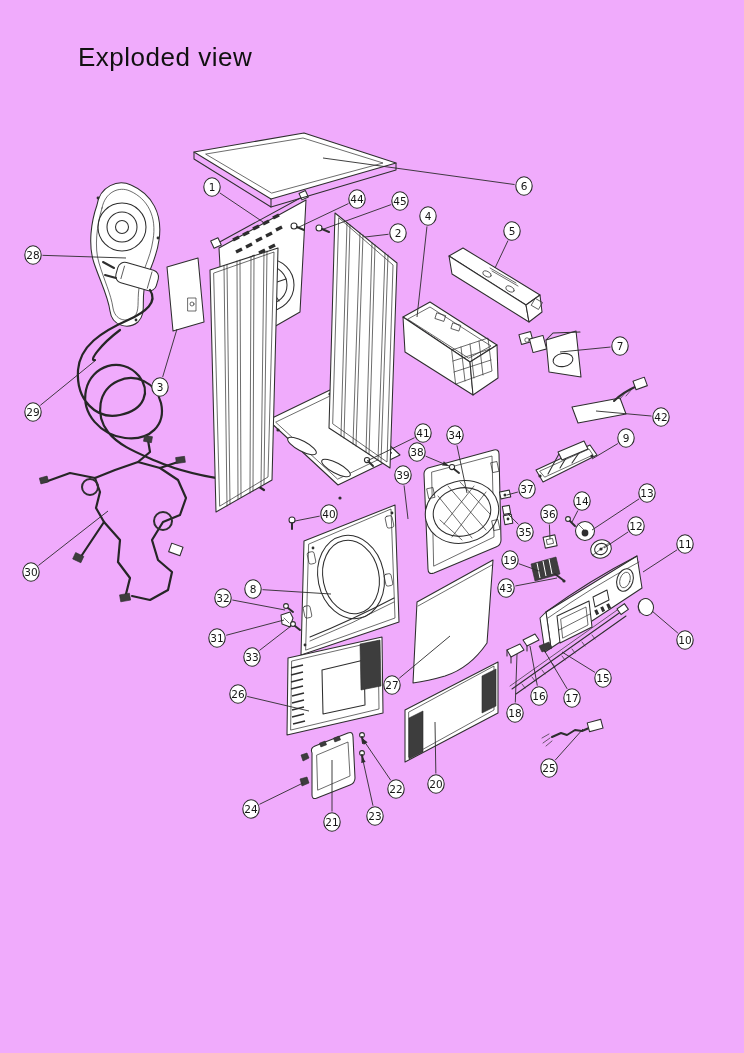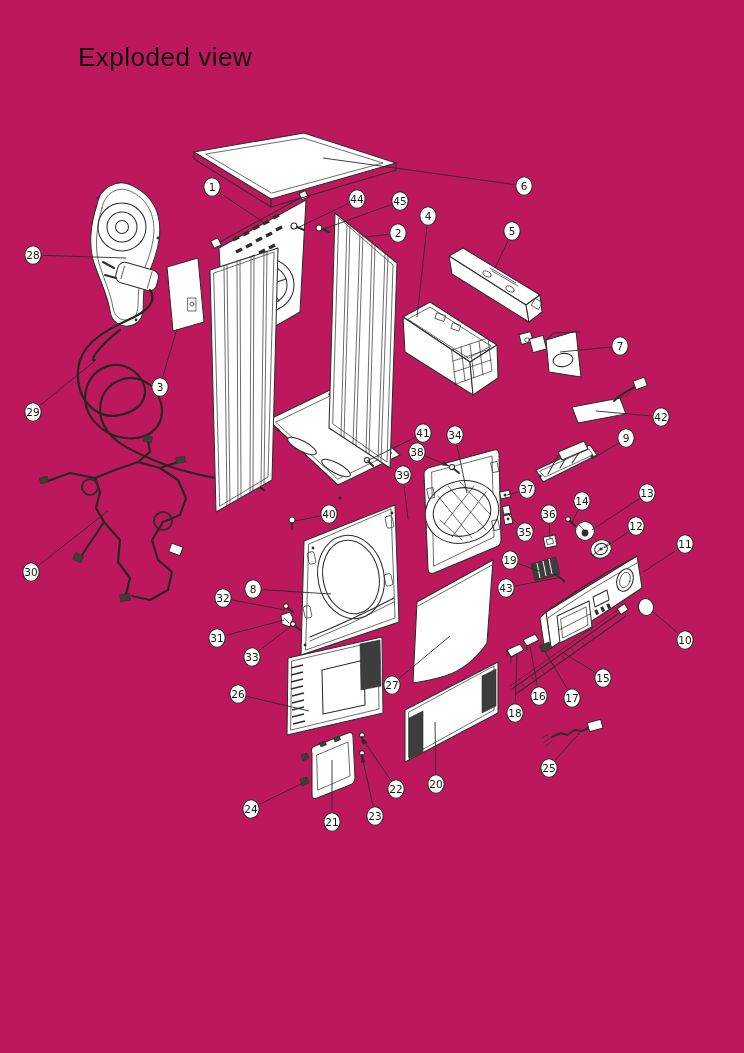--- a/index.html
+++ b/index.html
@@ -1,16 +1,16 @@
 <!DOCTYPE html>
 <html><head>
 <meta charset="utf-8">
 <style>
   html,body{margin:0;padding:0;background:#ffffff;}
-  .page{position:relative;width:744px;height:1053px;background:#be185d;overflow:hidden;
+  .page{position:relative;width:744px;height:1053px;background:#f0abfc;overflow:hidden;
         font-family:"Liberation Sans",sans-serif;}
   .title{position:absolute;left:78px;top:42px;margin:0;font-size:26px;font-weight:400;
          color:#111;letter-spacing:.5px;}
   svg{position:absolute;left:0;top:0;}
   
   .p{stroke:#2e2e2e;stroke-width:1.05;fill:none;stroke-linejoin:round;stroke-linecap:round;}
   .pw{stroke:#2e2e2e;stroke-width:1.05;fill:#ffffff;stroke-linejoin:round;}
   .thin{stroke-width:.7;}
   .thk{stroke-width:2;}
   .cord{stroke:#262626;stroke-width:2.2;fill:none;stroke-linecap:round;stroke-linejoin:round;}

